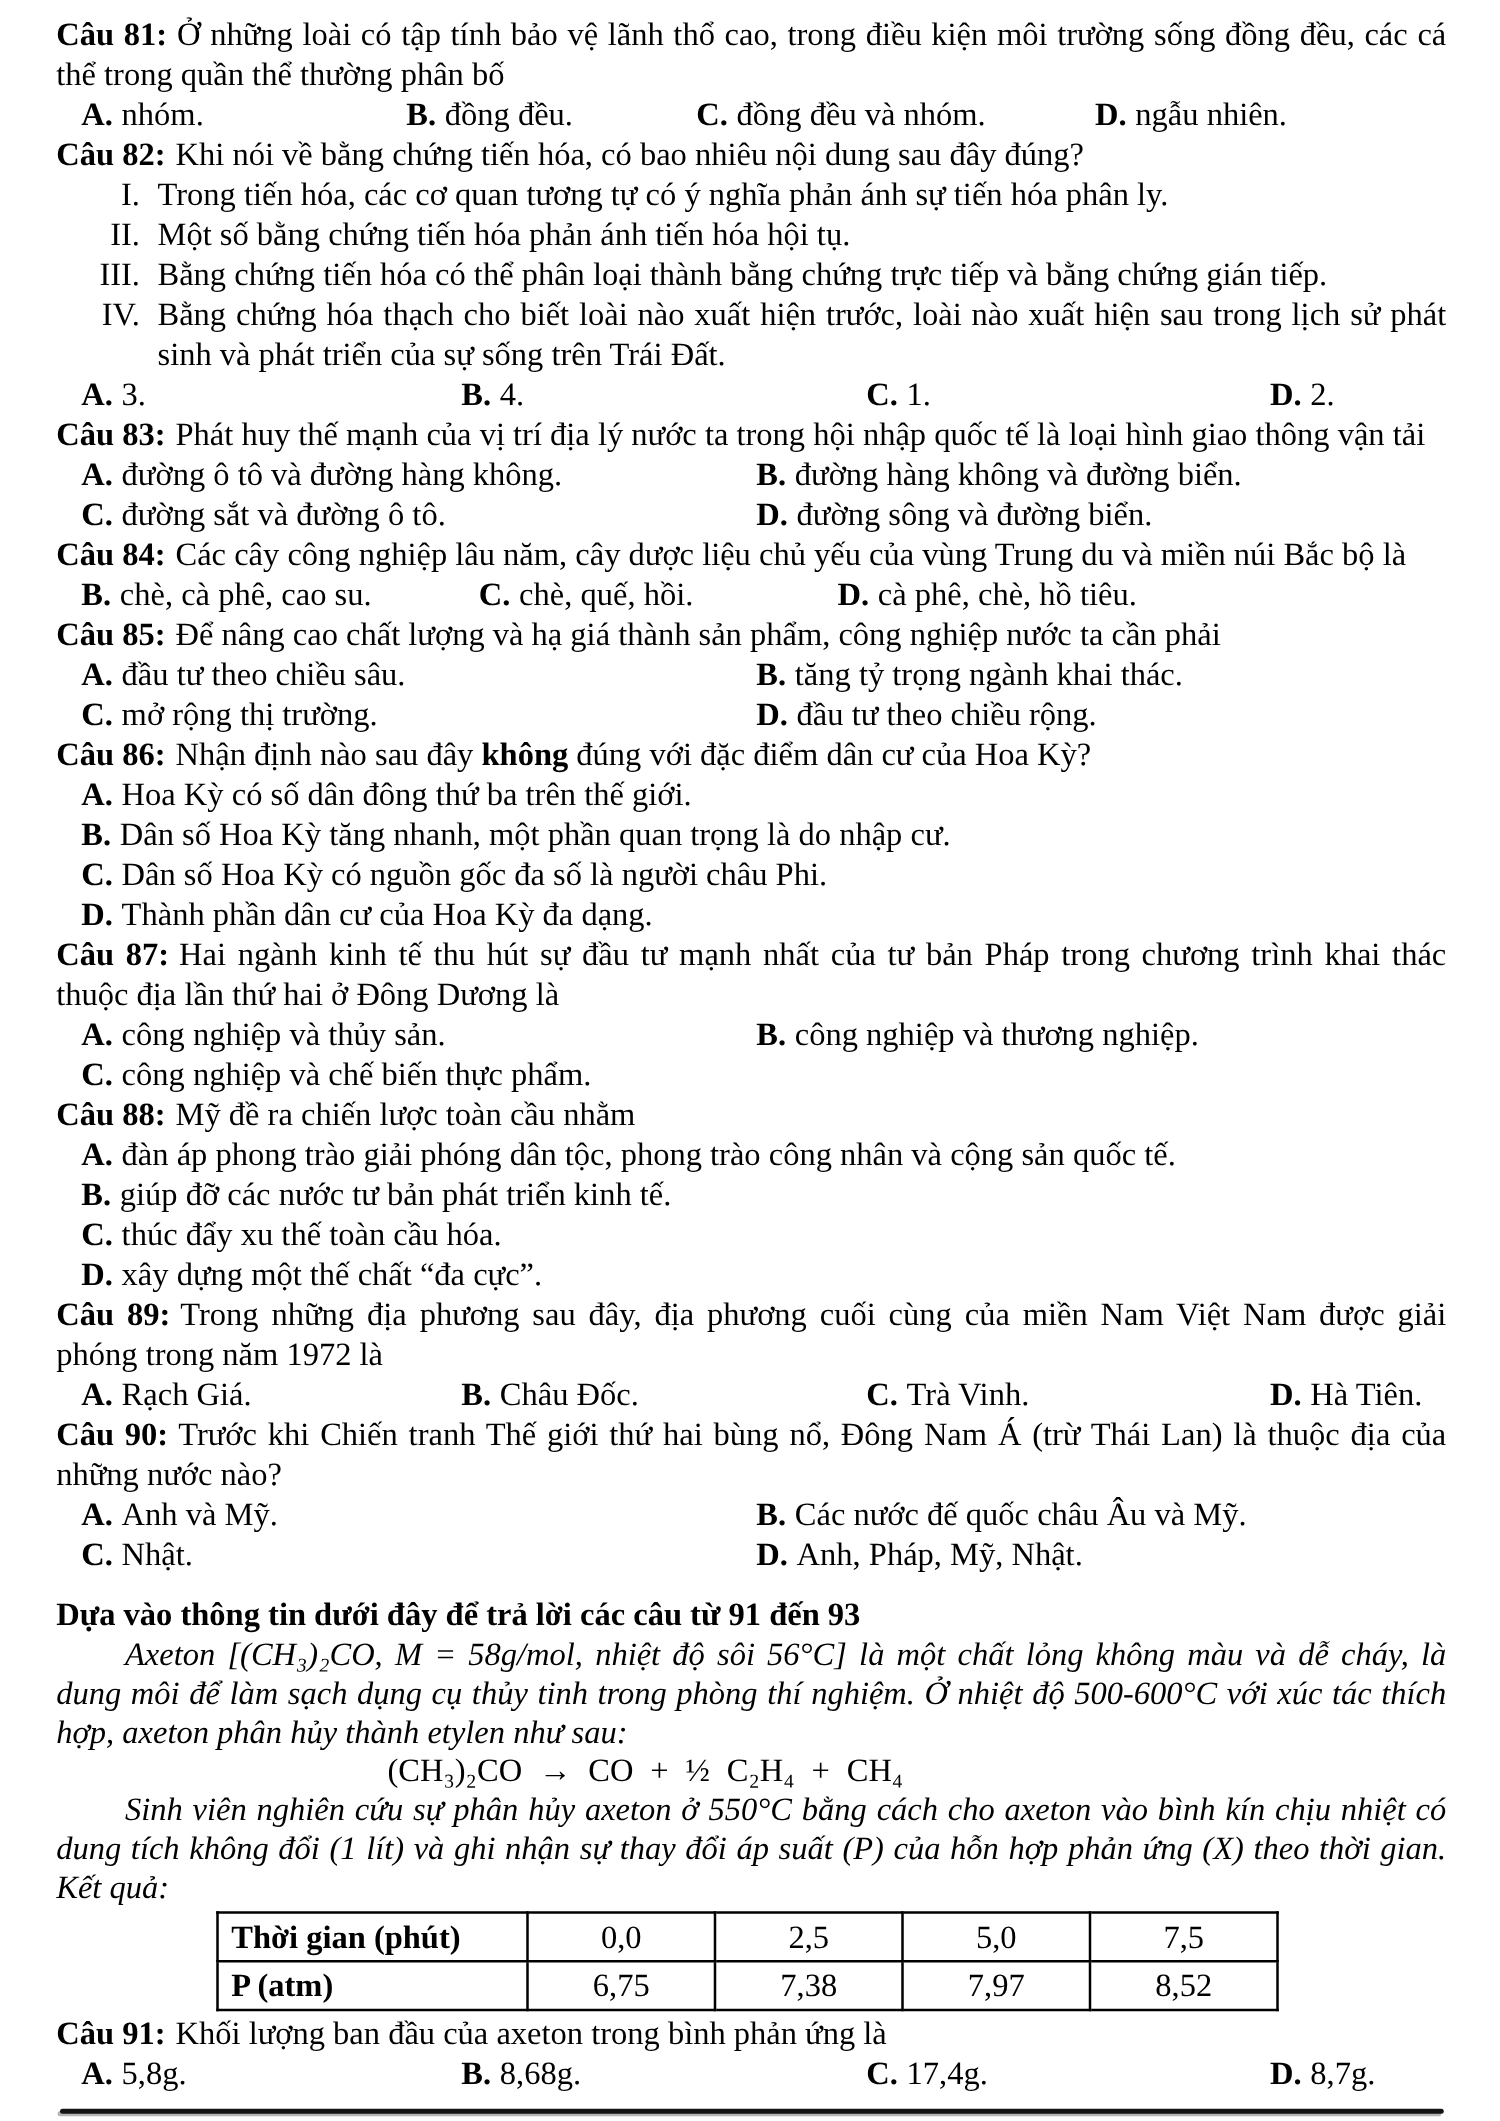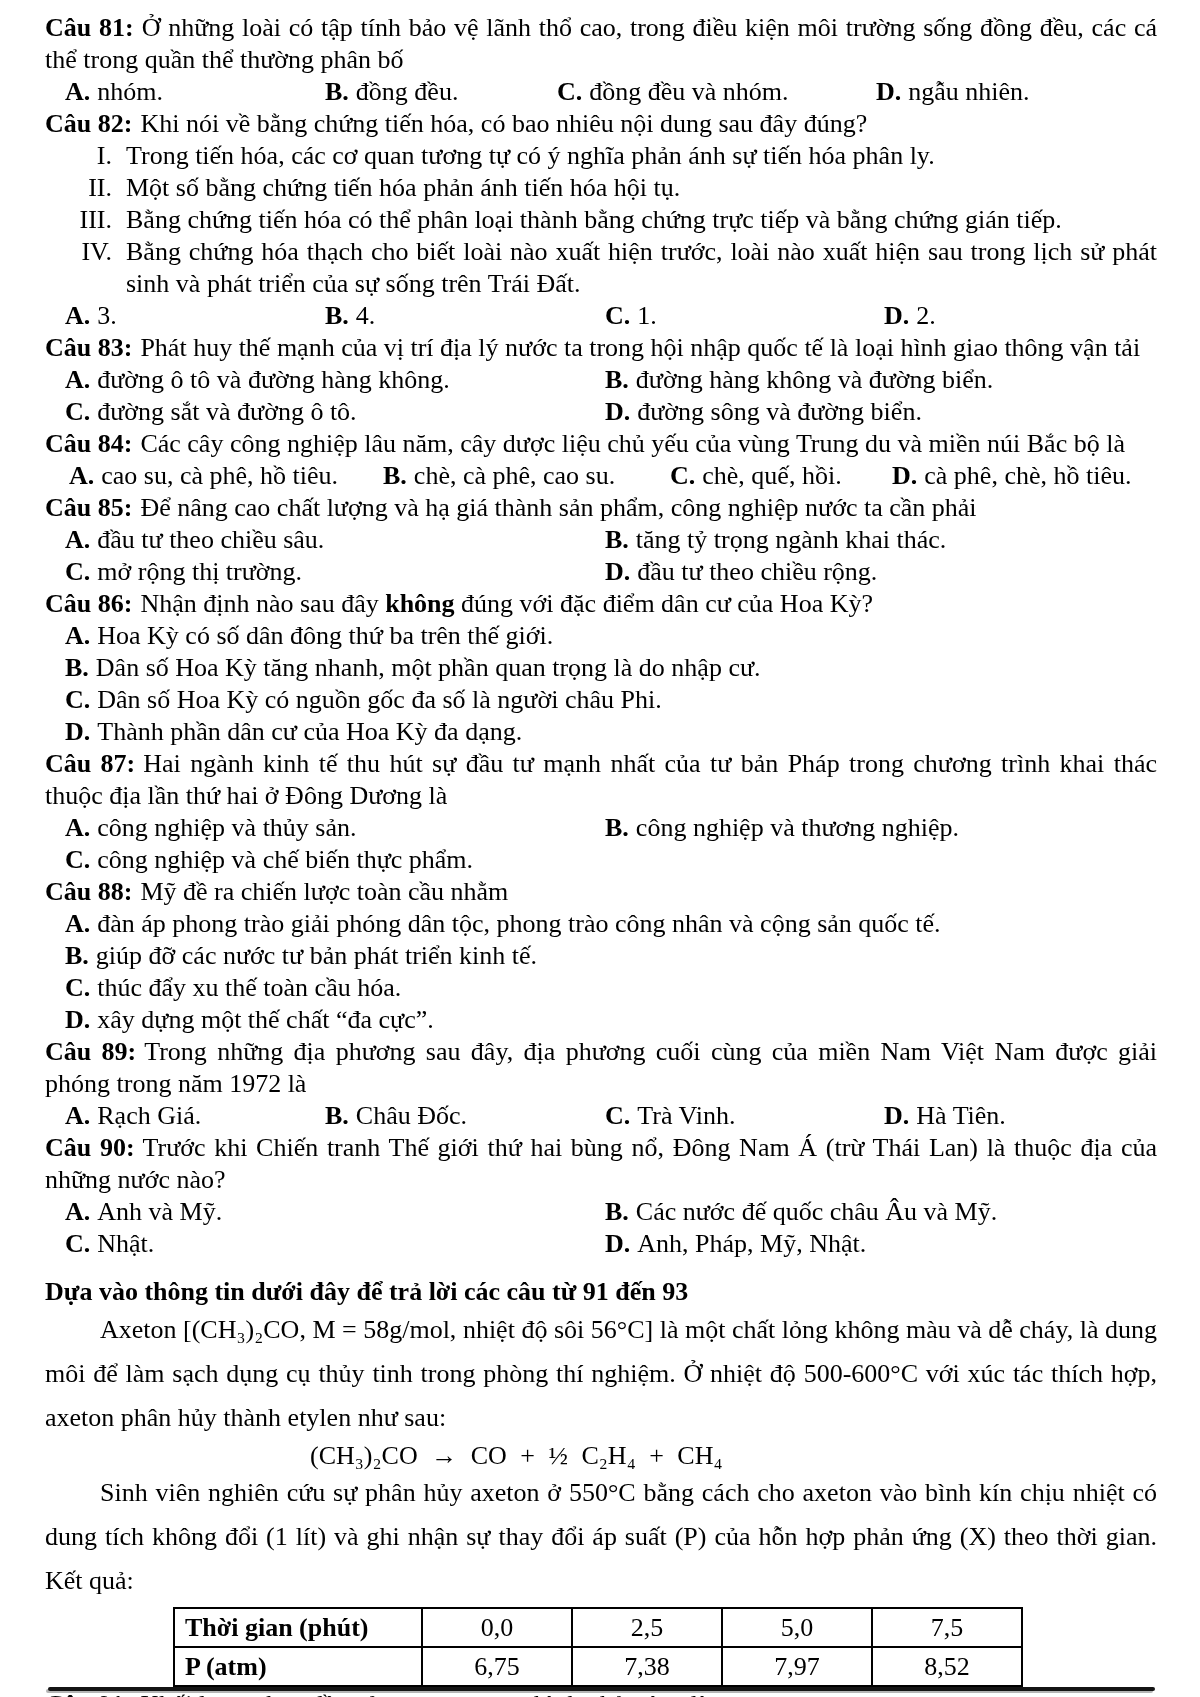--- a/index.html
+++ b/index.html
@@ -7,34 +7,34 @@
     width:1200px; height:1697px; position:relative; overflow:hidden;
     font-family:"Liberation Serif","DejaVu Serif",serif;
     font-size:26px; line-height:32px; color:#000;
   }
   .page { padding:12px 43px 0 45px; }
   .qline { text-align:justify; }
   .qlabel { font-weight:bold; margin-right:8px; }
   .bold-inline { font-weight:bold; }
   
   .opts4a { display:grid; grid-template-columns:280px 232px 319px 1fr; }
-  .opts4b { display:grid; grid-template-columns:280px 280px 279px 1fr; }
+  .opts4b { display:grid; grid-template-columns:280px 280px 279px 1fr;gap:44px; }
   .opts4c { display:grid; grid-template-columns:338px 287px 222px 1fr; }
   .opts2  { display:grid; grid-template-columns:560px 1fr; }
   .opt { padding-left:20px; white-space:nowrap; }
   .opts2 .opt + .opt, .opts4a .opt + .opt, .opts4b .opt + .opt, .opts4c .opt + .opt { padding-left:0; }
   .opts1 .opt { padding-left:20px; white-space:normal; text-align:justify; }
   .ol { font-weight:bold; margin-right:7px; }
   
   .roman-row { display:flex; }
   .rnum { width:67px; text-align:right; flex:none; }
   .rtext { margin-left:14px; flex:1; text-align:justify; }
   
   .info-heading { font-weight:bold; margin-top:16px; }
-  .para { text-align:justify; text-indent:55px; line-height:44px; }
+  .para { text-align:justify; text-indent:55px; line-height:31px;font-style:italic; }
   .equation { margin-left:265px; line-height:31px; word-spacing:7px; }
   .ptable { border-collapse:collapse; margin:4px 0 2px 128px; }
   .ptable td { border:2px solid #000; height:37px; padding:0 4px; }
   .ptable .lbl { width:232px; font-weight:bold; padding-left:10px; text-align:left; }
   .ptable .val { width:140px; text-align:center; }
   .bottom-rule {
     position:absolute; left:48px; right:45px; top:1687px; height:4px;
     background:#141414; border-radius:2px;
     box-shadow:-2px 2px 0 rgba(120,120,120,.55);
   }
@@ -89,21 +89,20 @@
   </div>
   <div class="opts2">
     <div class="opt"><b class="ol">C.</b><span>đường sắt và đường ô tô.</span></div>
     <div class="opt"><b class="ol">D.</b><span>đường sông và đường biển.</span></div>
   </div>
 
   <div class="qline">
     <span class="qlabel">Câu 84:</span><span>Các cây công nghiệp lâu năm, cây dược liệu chủ yếu của vùng Trung du và miền núi Bắc bộ là</span>
   </div>
   <div class="opts4c">
-    <div class="opt" style="padding-left:24px"><b class="ol">A.</b><span>cao su, cà phê, hồ tiêu.</span></div>
     <div class="opt"><b class="ol">B.</b><span>chè, cà phê, cao su.</span></div>
     <div class="opt"><b class="ol">C.</b><span>chè, quế, hồi.</span></div>
     <div class="opt"><b class="ol">D.</b><span>cà phê, chè, hồ tiêu.</span></div>
   </div>
 
   <div class="qline">
     <span class="qlabel">Câu 85:</span><span>Để nâng cao chất lượng và hạ giá thành sản phẩm, công nghiệp nước ta cần phải</span>
   </div>
   <div class="opts2">
     <div class="opt"><b class="ol">A.</b><span>đầu tư theo chiều sâu.</span></div>

